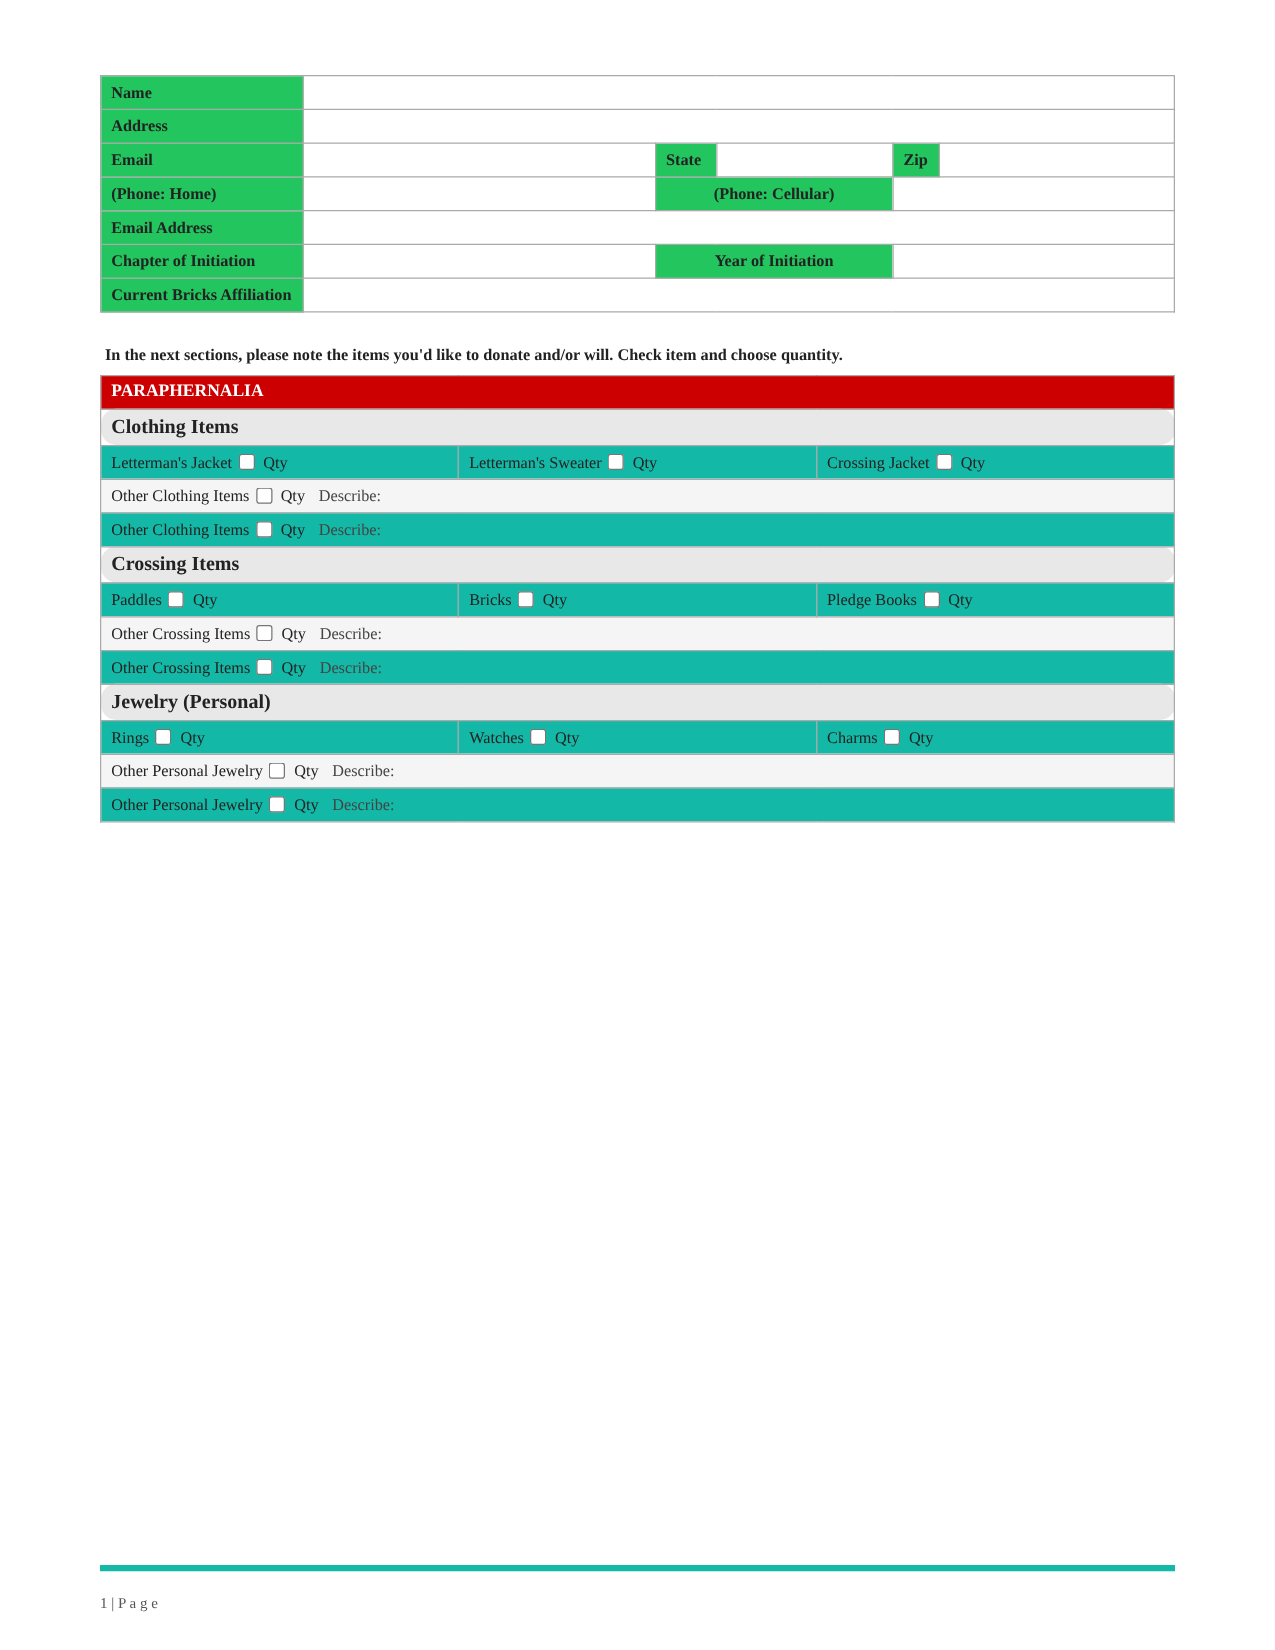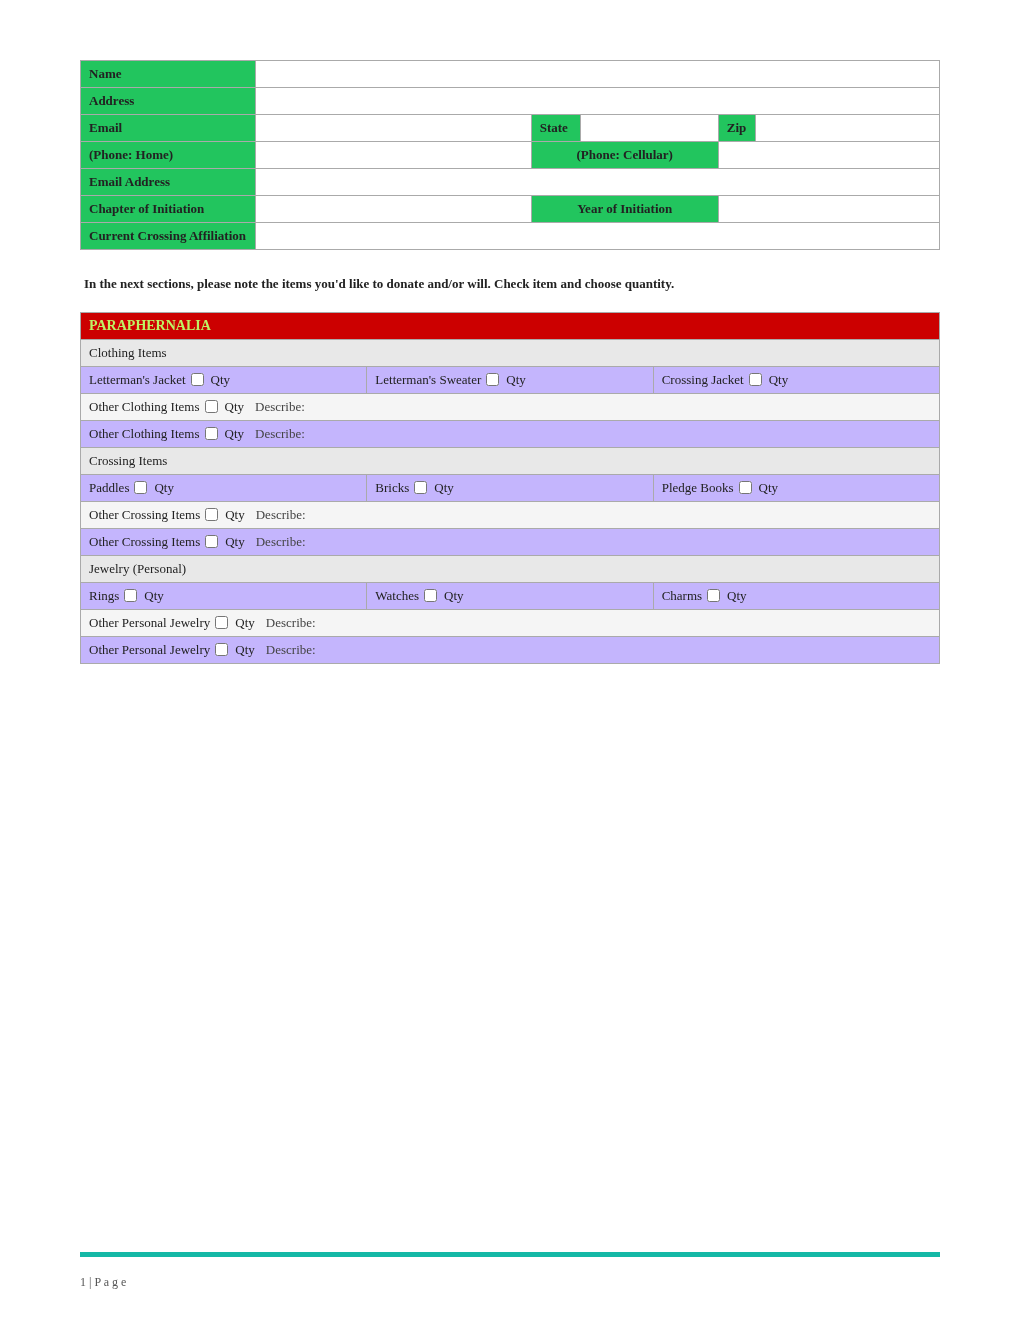--- a/index.html
+++ b/index.html
@@ -29,21 +29,21 @@
       background: #22c55e;
       white-space: nowrap;
       width: 1%;
     }
     .contact-table .value-cell {
       background: #fff;
     }
 
     
     .instruction {
-      margin-bottom: 18px;
+      margin-bottom: 6px;
       font-size: 13px;
       line-height: 1.5;
       padding-left: 4px;
     }
     .instruction strong {
       font-weight: bold;
     }
 
     
     .form-table {
@@ -51,36 +51,37 @@
       border-collapse: collapse;
     }
     .form-table td, .form-table th {
       border: 1px solid #aaa;
       padding: 5px 8px;
     }
 
     
     .section-header {
       background: #cc0000;
-      color: #bef264;
+      color: #ffffff;
       font-weight: bold;
       font-size: 14px;
       padding: 6px 8px;
     }
 
     
     .subsection-header {
       background: #e8e8e8;
-      font-weight: normal;
-      font-size: 13px;
+      font-weight: bold;
+      font-size: 16px;
+      border-radius: 12px;
     }
 
     
     .item-row td {
-      background: #c4b5fd;
+      background: #14b8a6;
       vertical-align: middle;
     }
     .alt-row td {
       background: #f5f5f5;
       vertical-align: middle;
     }
 
     .checkbox-item {
       display: inline-flex;
       align-items: center;
@@ -147,21 +148,21 @@
     <td class="label-cell">Email Address</td>
     <td class="value-cell" colspan="5"></td>
   </tr>
   <tr>
     <td class="label-cell">Chapter of Initiation</td>
     <td class="value-cell"></td>
     <td class="label-cell" colspan="2" style="text-align:center">Year of Initiation</td>
     <td class="value-cell" colspan="2"></td>
   </tr>
   <tr>
-    <td class="label-cell">Current Crossing Affiliation</td>
+    <td class="label-cell">Current Bricks Affiliation</td>
     <td class="value-cell" colspan="5"></td>
   </tr>
 </tbody>
   </table>
 
 <p class="instruction">
   <strong>In the next sections, please note the items you'd like to donate and/or will. Check item and choose quantity.</strong>
 </p>
 
 <table class="form-table">

